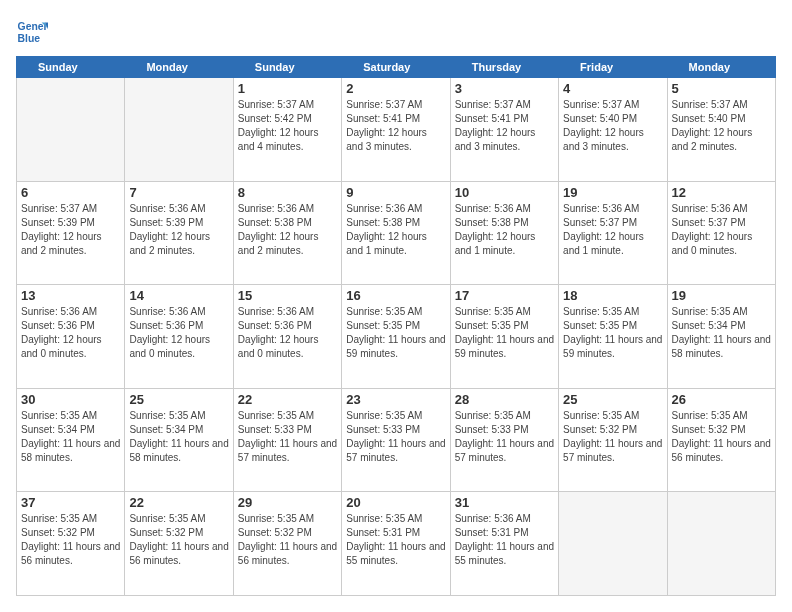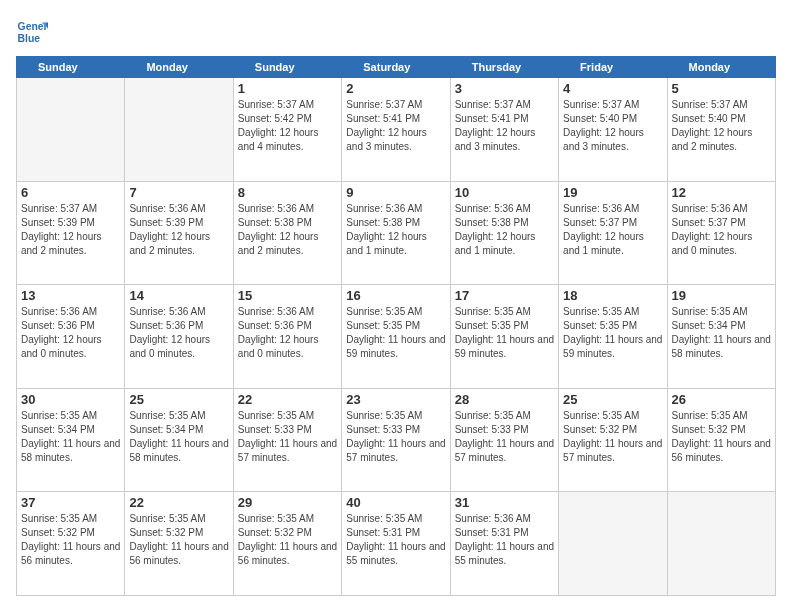--- a/index.html
+++ b/index.html
@@ -325,21 +325,21 @@
 and 56 minutes.</div>
           </td>
           <td>
             <span class="day-num">29</span>
             <div class="day-info">Sunrise: 5:35 AM
 Sunset: 5:32 PM
 Daylight: 11 hours
 and 56 minutes.</div>
           </td>
           <td>
-            <span class="day-num">40</span>
+            <span class="day-num">20</span>
             <div class="day-info">Sunrise: 5:35 AM
 Sunset: 5:31 PM
 Daylight: 11 hours
 and 55 minutes.</div>
           </td>
           <td>
             <span class="day-num">31</span>
             <div class="day-info">Sunrise: 5:36 AM
 Sunset: 5:31 PM
 Daylight: 11 hours

